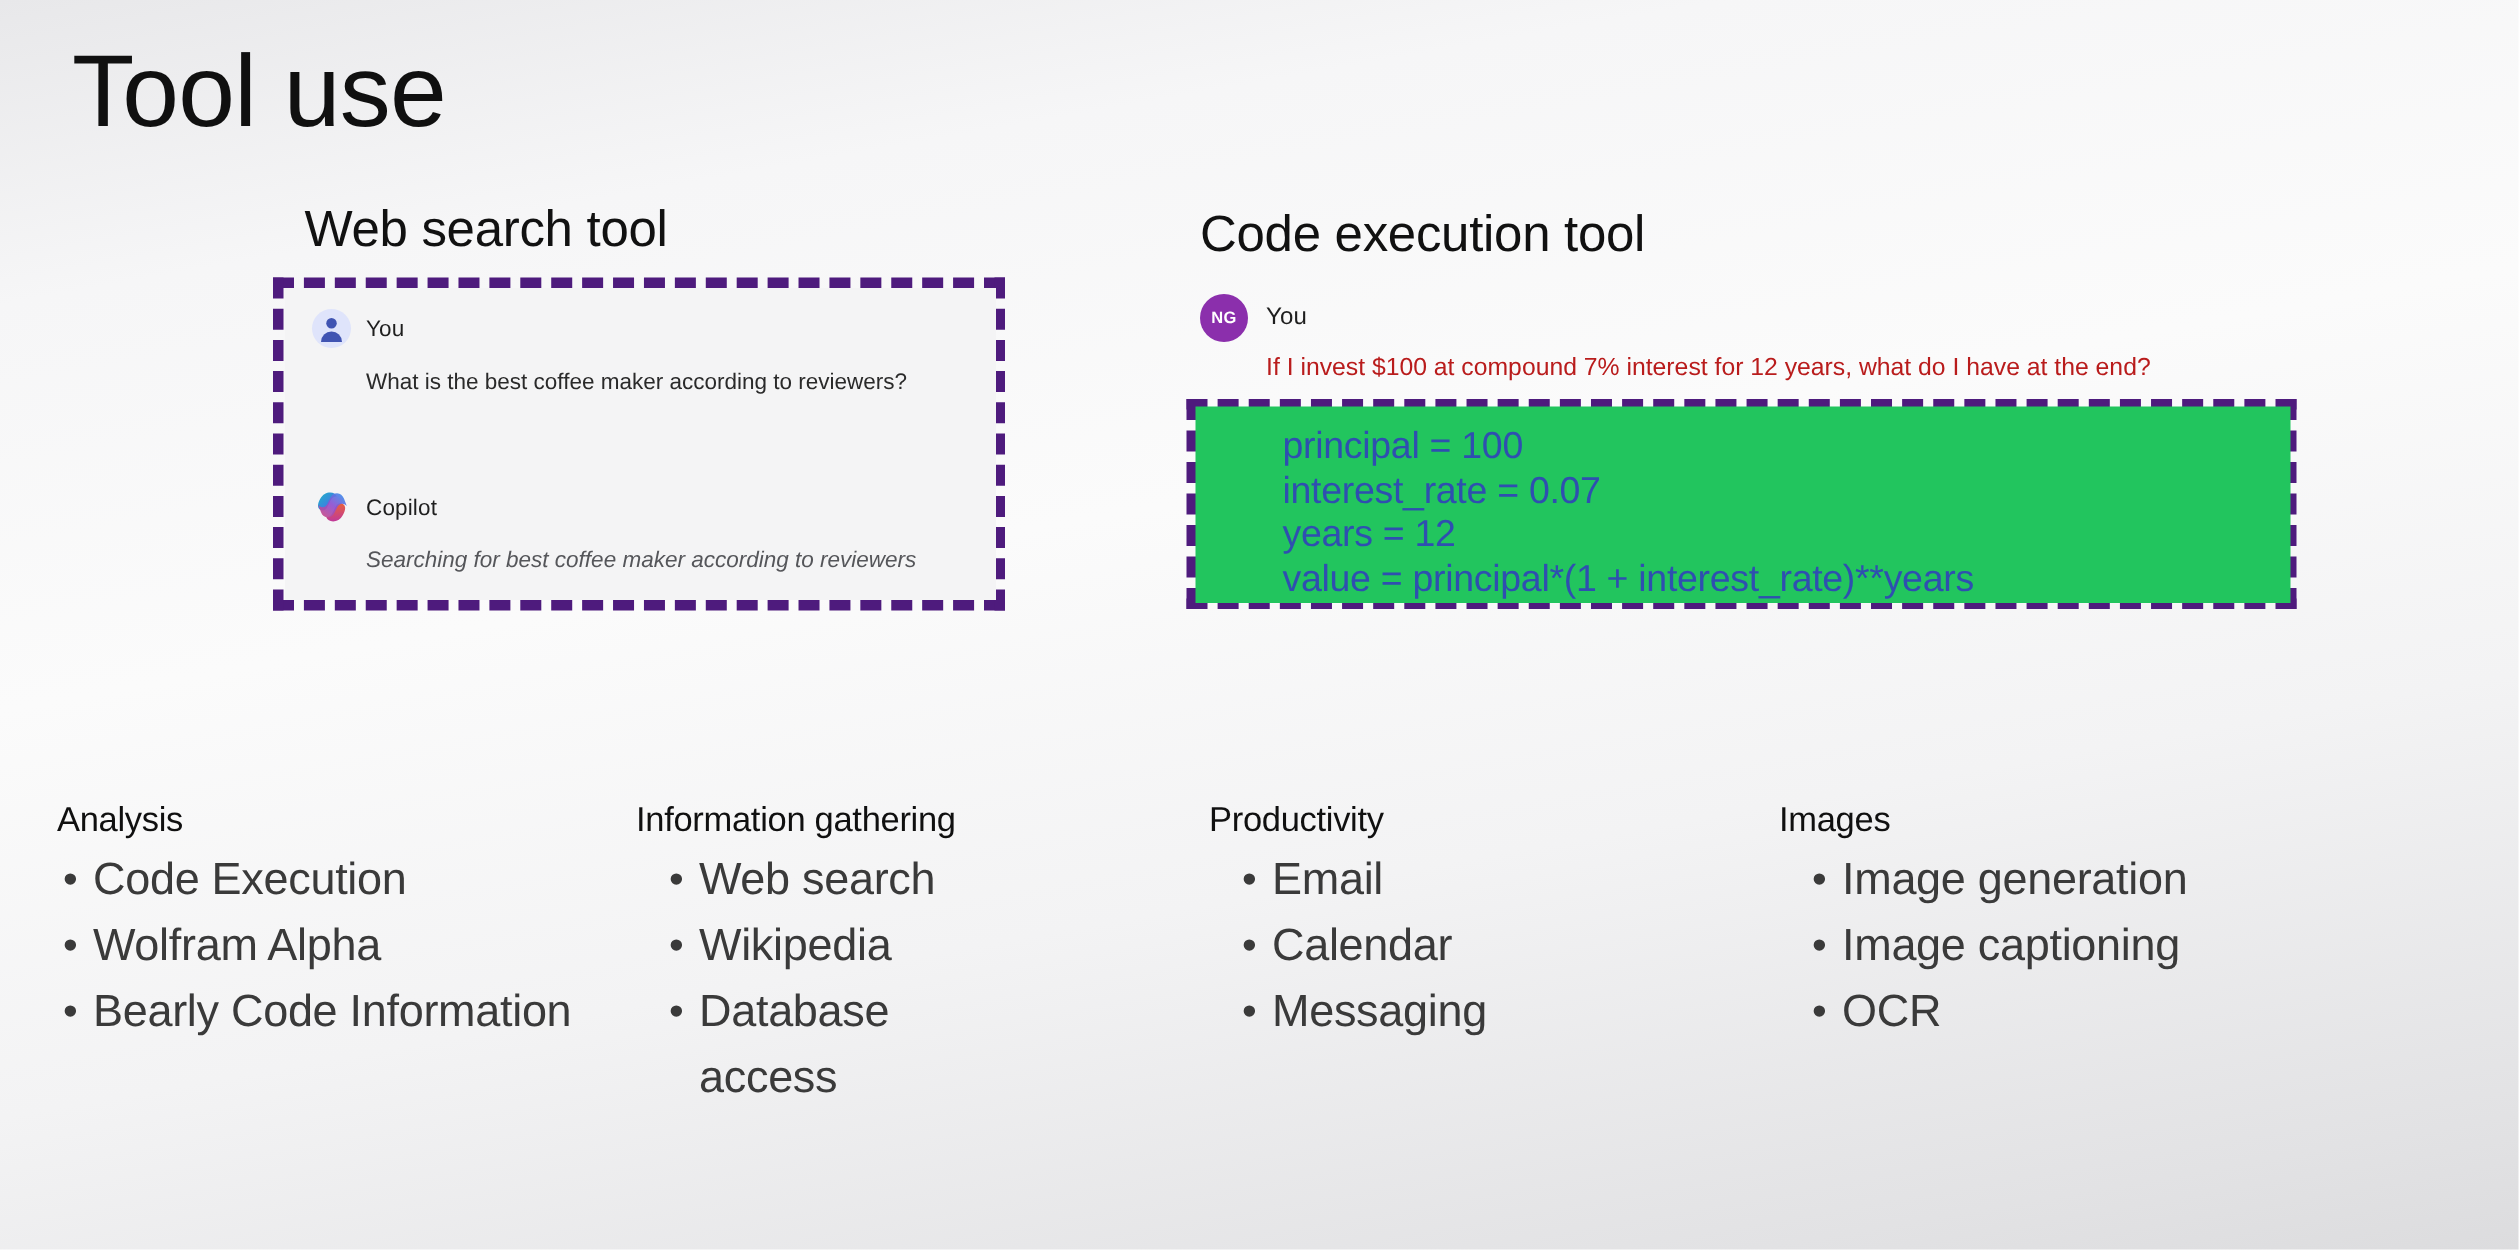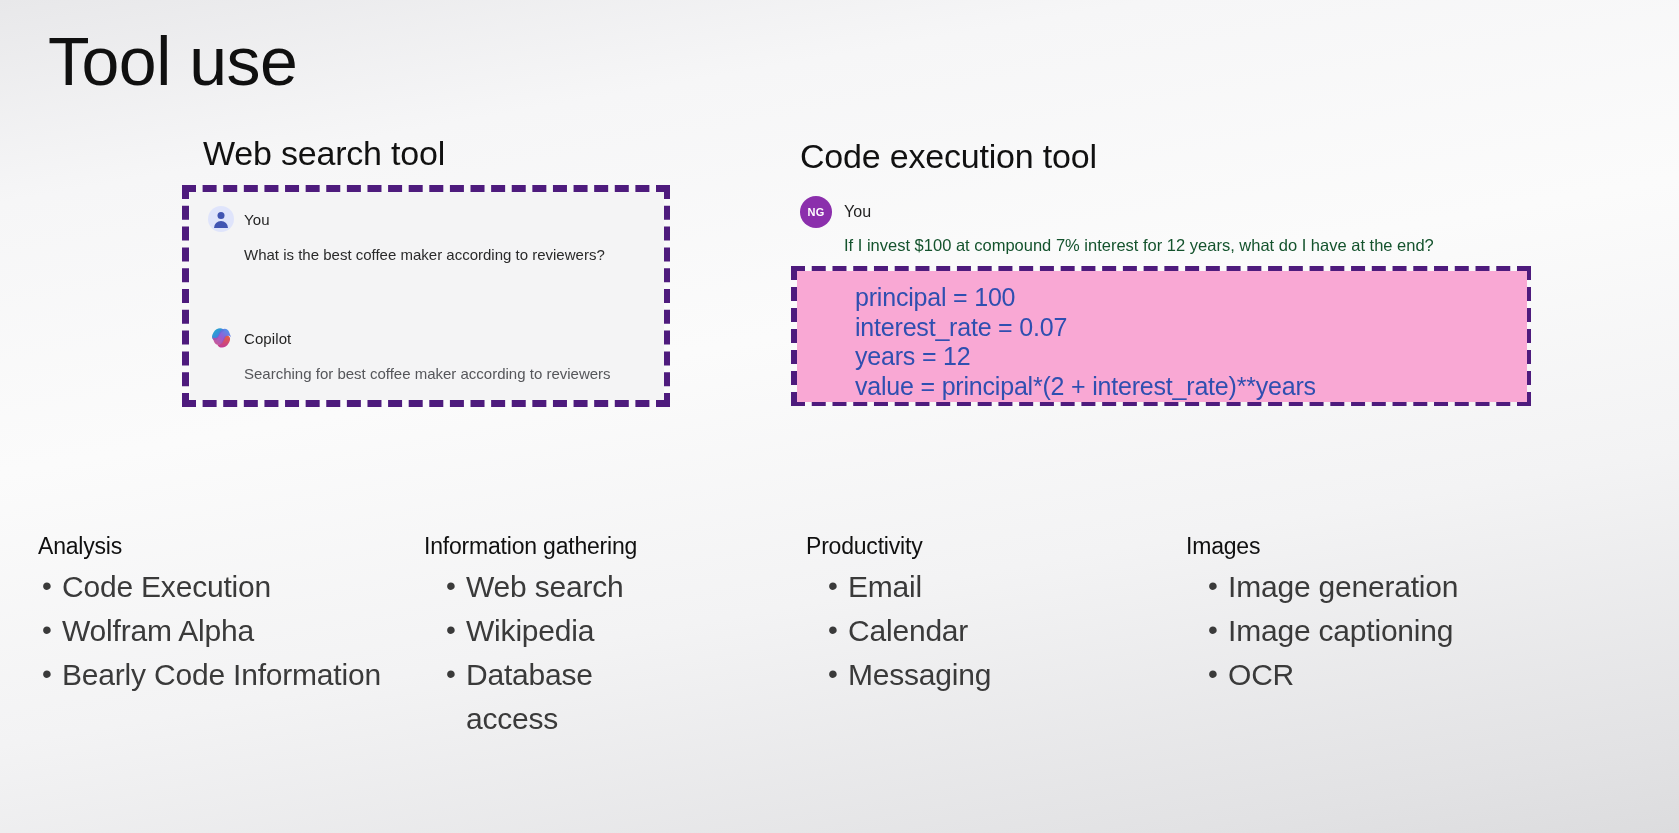--- a/index.html
+++ b/index.html
@@ -100,21 +100,21 @@
     letter-spacing: 0.1px;
   }
 
   .msg-body {
     margin-top: 13px;
     margin-left: 36px;
     font-size: 15px;
     color: #2a2a2a;
     line-height: 1.35;
   }
-  .msg-body.muted { color: #55565a; }
+  .msg-body.muted { color: #55565a; font-style: italic; }
 
   
   .avatar-person {
     width: 26px;
     height: 26px;
     border-radius: 50%;
     background: #dfe4fb;
     position: relative;
     flex: 0 0 auto;
   }
@@ -171,31 +171,31 @@
     left: 800px;
     top: 196px;
     width: 740px;
   }
   #code-chat .msg-head { height: 32px; gap: 12px; }
   #code-chat .msg-name { font-size: 16px; }
   #code-chat .msg-body {
     margin-left: 44px;
     margin-top: 6px;
     font-size: 16.5px;
-    color: #14532d;
+    color: #b91c1c;
     white-space: nowrap;
   }
 
   .code-card {
     position: absolute;
     left: 797px;
     top: 271px;
     width: 730px;
     height: 131px;
-    background: #f9a8d4;
+    background: #22c55e;
     box-sizing: border-box;
     padding: 12px 0 0 58px;
   }
   .code-line {
     font-size: 25px;
     line-height: 29.5px;
     color: #2f4fb0;
     font-family: "Liberation Sans", sans-serif;
     letter-spacing: -0.2px;
     white-space: nowrap;
@@ -305,21 +305,21 @@
     </div>
     <div class="msg-body">If I invest $100 at compound 7% interest for 12 years, what do I have at the end?</div>
   </div>
 
   <div class="dashed-frame" id="code-frame"></div>
 
   <div class="code-card">
     <div class="code-line">principal = 100</div>
     <div class="code-line">interest_rate = 0.07</div>
     <div class="code-line">years = 12</div>
-    <div class="code-line">value = principal*(2 + interest_rate)**years</div>
+    <div class="code-line">value = principal*(1 + interest_rate)**years</div>
   </div>
 
   <div class="cat" id="cat-analysis">
     <div class="cat-title">Analysis</div>
     <ul class="cat-list">
       <li>Code Execution</li>
       <li>Wolfram Alpha</li>
       <li>Bearly Code Information</li>
     </ul>
   </div>

